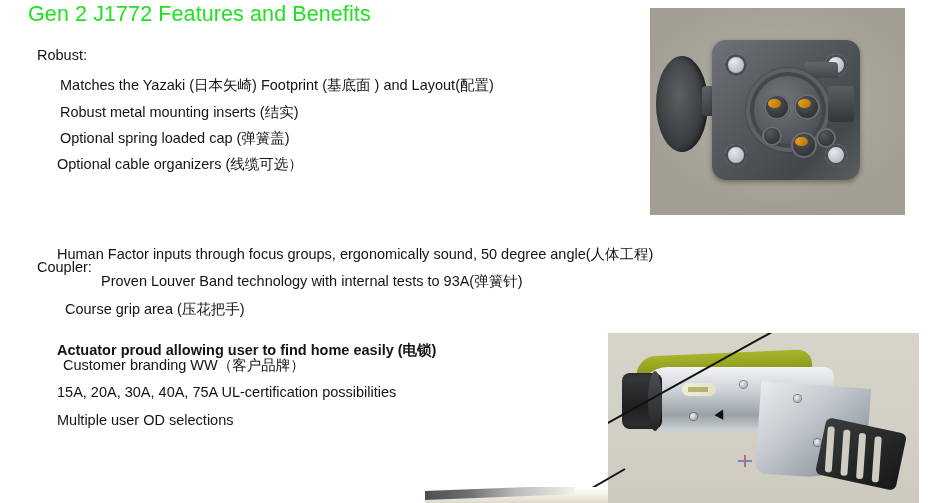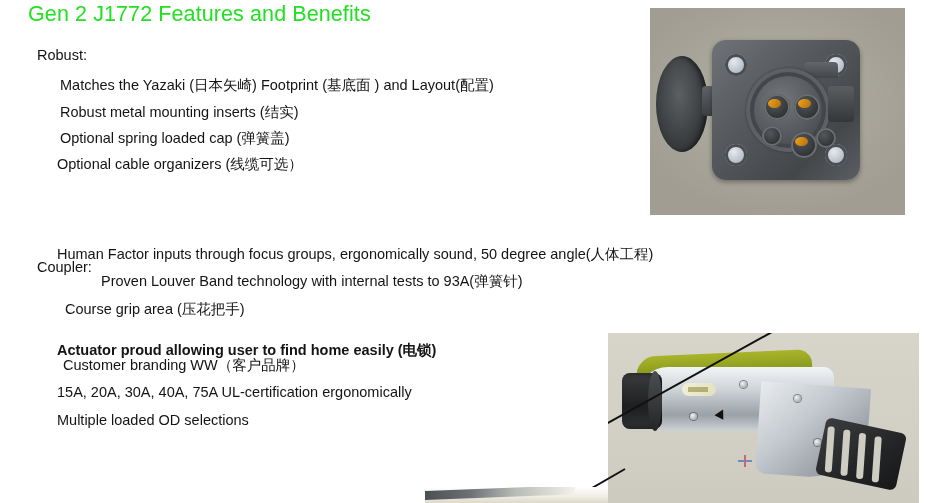--- a/index.html
+++ b/index.html
@@ -194,22 +194,22 @@
     <div class="bullet b-inlet" style="top:129px;">Optional spring loaded cap (弹簧盖)</div>
     <div class="bullet b-inlet-last" style="top:155px;">Optional cable organizers (线缆可选）</div>
 
     <div class="section-head" style="top:211px;margin-top:48px;">Coupler:</div>
 
     <div class="bullet b-coupler" style="top:245px;">Human Factor inputs through focus groups, ergonomically sound, 50 degree angle(人体工程)</div>
     <div class="bullet b-coupler" style="top:272px;margin-left:44px;">Proven Louver Band technology with internal tests to 93A(弹簧针)</div>
     <div class="bullet b-coupler" style="top:300px;margin-left:8px;">Course grip area (压花把手)</div>
     <div class="bullet b-coupler" style="top:341px;font-weight:bold;">Actuator proud allowing user to find home easily (电锁)</div>
     <div class="bullet b-coupler" style="top:356px;margin-left:6px;">Customer branding WW（客户品牌）</div>
-    <div class="bullet b-coupler" style="top:384px;">15A, 20A, 30A, 40A, 75A UL-certification ergonomically</div>
-    <div class="bullet b-coupler" style="top:412px;">Multiple loaded OD selections</div>
+    <div class="bullet b-coupler" style="top:384px;">15A, 20A, 30A, 40A, 75A UL-certification possibilities</div>
+    <div class="bullet b-coupler" style="top:412px;">Multiple user OD selections</div>
   </div>
 
   <div class="img-inlet">
     <div class="inlet-cap"></div>
     <div class="inlet-hinge"></div>
     <div class="inlet-face">
       <div class="bolt tl"></div>
       <div class="bolt tr"></div>
       <div class="bolt bl"></div>
       <div class="bolt br"></div>

